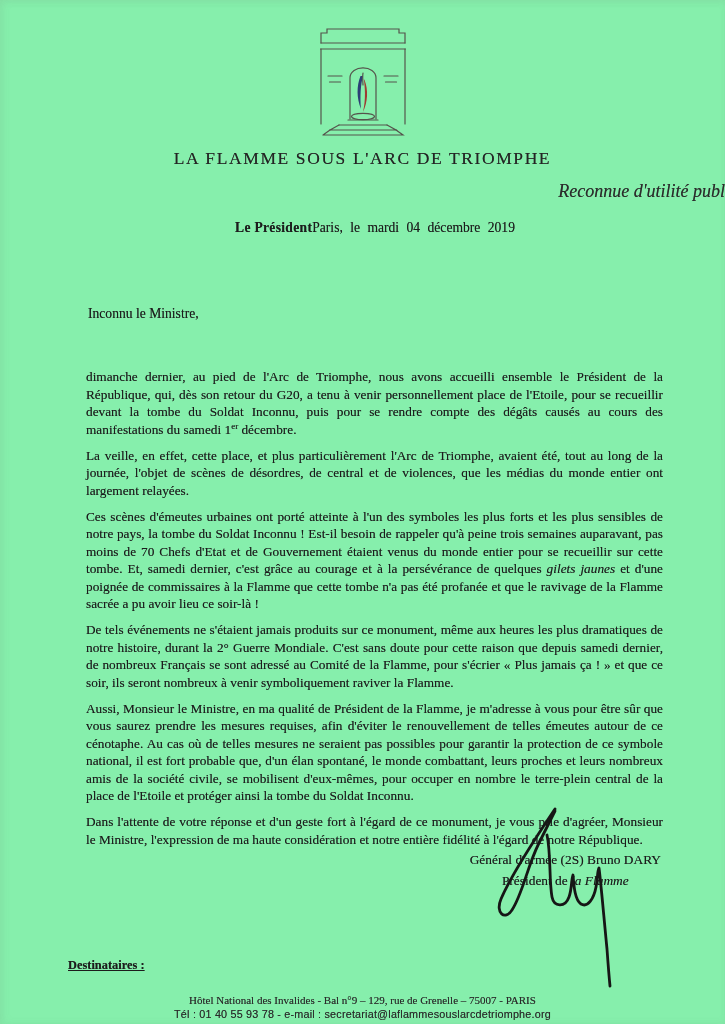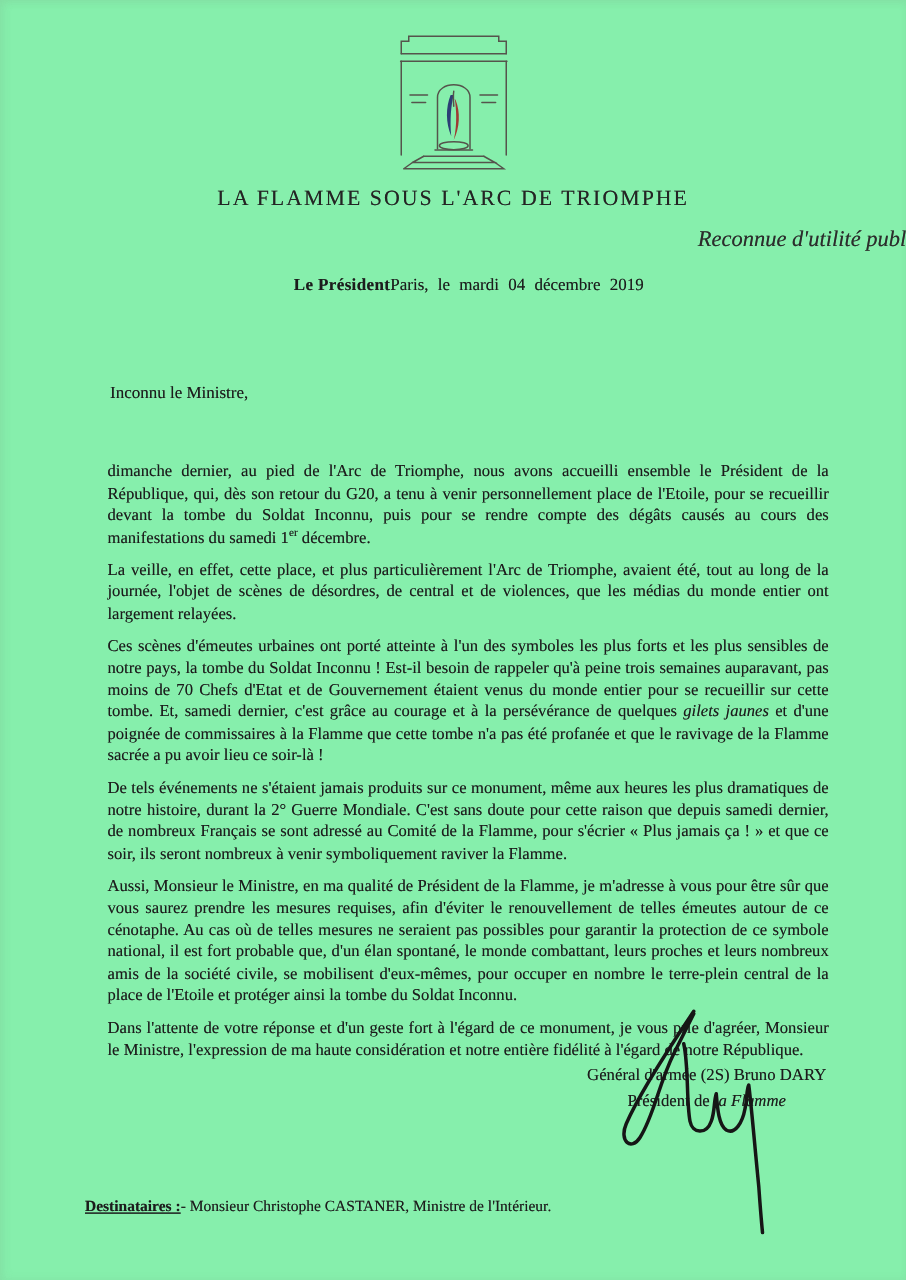--- a/index.html
+++ b/index.html
@@ -115,18 +115,21 @@
   <svg class="handwriting" width="152" height="192" viewBox="0 0 152 192">
     <path d="M76,8 C64,26 34,70 22,98 C16,112 26,120 33,109 C44,92 48,66 60,42 C65,32 71,20 76,10
              M68,34 C72,52 70,80 73,96 C75,106 86,107 90,96 C93,88 92,80 94,74
              C95,86 96,99 102,103 C109,107 115,97 117,86 C119,77 118,71 120,67
              C122,82 125,118 128,148 C129,162 130,175 131,185" stroke="#161616" stroke-width="2.8" fill="none" stroke-linecap="round" stroke-linejoin="round"></path>
   </svg>
 
   <div class="recipients">
     <div class="rec-label">Destinataires :</div>
     <div class="rec-items">
-      <div>-  Monsieur Christophe CASTANER, Ministre de l'Intérieur.</div>
     </div>
   </div>
 
+  <div class="letter-footer">
+    <div>Hôtel National des Invalides  -  Bal n°9  –  129, rue de Grenelle  –  75007 -  PARIS</div>
+    <div class="footer-contact">Tél :  01 40 55 93 78  -  e-mail  :  secretariat@laflammesouslarcdetriomphe.org</div>
+  </div>
 
 </div>
 
 </body></html>

